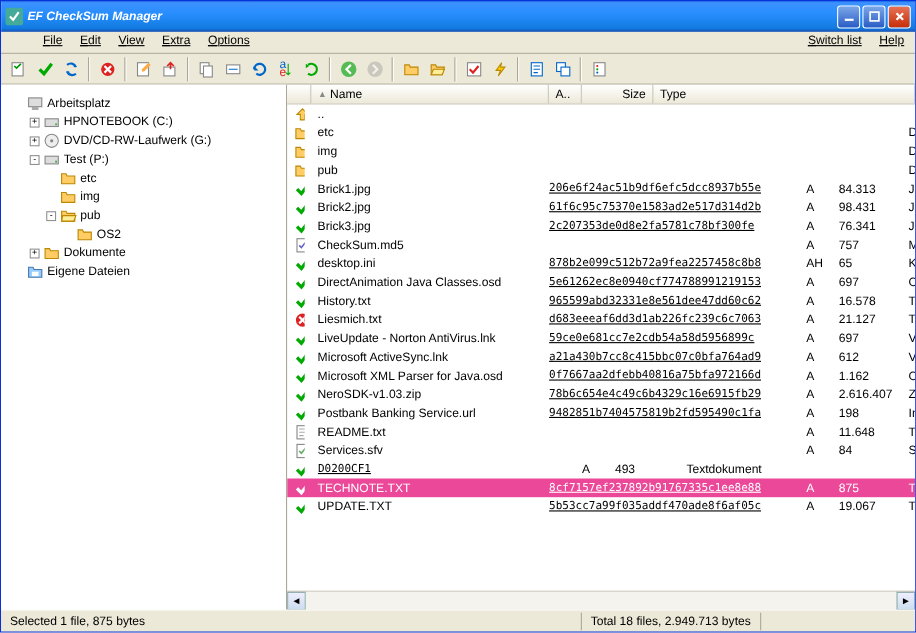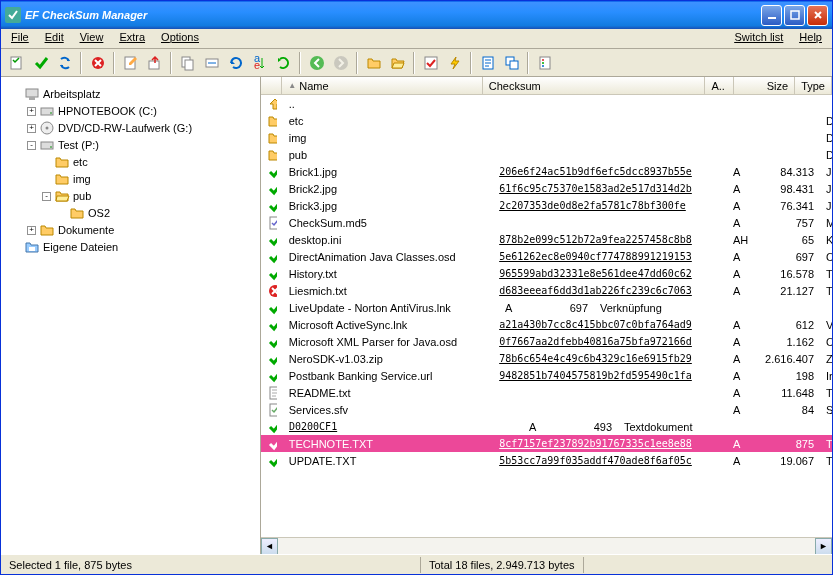--- a/index.html
+++ b/index.html
@@ -4,21 +4,21 @@
 <style>
 * { margin: 0; padding: 0; box-sizing: border-box; font-family: Tahoma, Arial, sans-serif; font-size: 11px; }
 body { background: #ece9d8; width: 833px; height: 575px; overflow: hidden; border: 1px solid #0831d9; }
 .titlebar { height: 28px; background: linear-gradient(to bottom, #0058e6 0%, #3d91ff 5%, #288eff 40%, #127be0 88%, #1850b5 100%); display: flex; align-items: center; padding: 0 4px; color: #fff; font-weight: bold; font-size: 13px; }
 .titlebar .icon { width: 16px; height: 16px; margin-right: 4px; background: #4a9; border-radius: 2px; display: flex; align-items: center; justify-content: center; }
 .titlebar .title { flex: 1; font-style: italic; }
 .titlebar .winbtns { display: flex; gap: 2px; }
 .titlebar .winbtn { width: 21px; height: 21px; background: linear-gradient(to bottom, #7ba7e8, #2a5bc4); border: 1px solid #fff; border-radius: 3px; display: flex; align-items: center; justify-content: center; color: #fff; font-weight: bold; cursor: pointer; }
 .titlebar .winbtn.close { background: linear-gradient(to bottom, #e67356, #c72d08); }
 .menubar { height: 20px; background: #ece9d8; display: flex; padding: 0 2px; border-bottom: 1px solid #aca899; }
-.menubar .left { display: flex; }
+.menubar .left { display: flex; margin-left: 28px; }
 .menubar .right { margin-left: auto; display: flex; }
 .menubar .item { padding: 2px 8px; cursor: pointer; }
 .menubar .item span { text-decoration: underline; }
 .toolbar { height: 28px; background: #ece9d8; display: flex; align-items: center; padding: 2px 4px; gap: 1px; border-bottom: 1px solid #aca899; }
 .tbtn { width: 23px; height: 23px; display: flex; align-items: center; justify-content: center; border: 1px solid transparent; cursor: pointer; }
 .tbtn.disabled { opacity: 0.4; cursor: default; }
 .tsep { width: 2px; height: 22px; margin: 0 3px; border-left: 1px solid #aca899; border-right: 1px solid #fff; }
 .content { display: flex; height: 477px; background: #fff; }
 .treepane { width: 260px; border-right: 1px solid #aca899; overflow: auto; background: #fff; padding: 8px; }
 .tree-node { display: flex; align-items: center; height: 16px; margin: 1px 0; cursor: pointer; white-space: nowrap; }
@@ -35,28 +35,28 @@
 .col-size { width: 65px; text-align: right; justify-content: flex-end; }
 .col-type { flex: 1; }
 .list-body { flex: 1; overflow: auto; }
 .list-row { display: flex; height: 17px; align-items: center; cursor: pointer; }
 .list-row.selected { background: #ec4899; color: #fff; }
 .list-row .cell { padding: 1px 6px; overflow: hidden; white-space: nowrap; text-overflow: ellipsis; }
 .cell-icon { width: 22px; display: flex; align-items: center; justify-content: center; padding: 0 3px; }
 .cell-name { width: 216px; }
 .cell-checksum { width: 240px; font-family: monospace; font-size: 10px; text-decoration: underline; }
 .cell-attr { width: 30px; }
-.cell-size { width: 65px; text-align: right; }
+.cell-size { width: 65px; text-align: left; }
 .cell-type { flex: 1; }
 .hscroll { height: 17px; background: #f0f0e8; border-top: 1px solid #cbc7b8; display: flex; align-items: center; }
 .hscroll .arrow { width: 17px; height: 17px; background: linear-gradient(to bottom, #eef, #cde); border: 1px solid #8aa; display: flex; align-items: center; justify-content: center; font-size: 9px; }
 .hscroll .track { flex: 1; background: #f4f3ee; height: 17px; }
 .statusbar { height: 20px; background: #ece9d8; border-top: 1px solid #fff; display: flex; align-items: center; }
 .statusbar .panel { padding: 2px 8px; border-right: 1px solid #aca899; }
-.statusbar .panel:first-child { width: 420px; }
+.statusbar .panel:first-child { width: 528px; }
 svg { display: block; }
 </style>
 </head>
 <body>
 
 <div class="titlebar">
   <span class="icon">
       <svg width="12" height="12">
         <path d="M2 6 L5 9 L10 2" stroke="#fff" stroke-width="2" fill="none"></path>
       </svg>
@@ -325,21 +325,20 @@
         <span>Eigene Dateien</span>
       </div>
     </div>
   <div class="listpane">
     <div class="list-header">
       <div class="col col-icon"></div>
       <div class="col col-name">
           <span style="font-size:8px;margin-right:3px;color:#888">▲</span>
           <span>Name</span>
         </div>
-      <div class="col col-checksum">Checksum</div>
       <div class="col col-attr">A..</div>
       <div class="col col-size">Size</div>
       <div class="col col-type">Type</div>
     </div>
     <div class="list-body" id="listbody">
         <div class="list-row">
           <div class="cell cell-icon">
             <svg width="16" height="16">
               <path d="M8 3 L13 8 L10 8 L10 13 L6 13 L6 8 L3 8 Z" fill="#fc6" stroke="#b80"></path>
             </svg>
@@ -484,20 +483,21 @@
           <div class="cell cell-size">21.127</div>
           <div class="cell cell-type">Textdokument</div>
         </div>
         <div class="list-row">
           <div class="cell cell-icon">
             <svg width="16" height="16">
               <path d="M3 8 L7 12 L14 3" stroke="#0a0" stroke-width="3" fill="none"></path>
             </svg>
           </div>
           <div class="cell cell-name">LiveUpdate - Norton AntiVirus.lnk</div>
+          <div class="cell cell-checksum">59ce0e681cc7e2cdb54a58d5956899c</div>
           <div class="cell cell-attr">A</div>
           <div class="cell cell-size">697</div>
           <div class="cell cell-type">Verknüpfung</div>
         </div>
         <div class="list-row">
           <div class="cell cell-icon">
             <svg width="16" height="16">
               <path d="M3 8 L7 12 L14 3" stroke="#0a0" stroke-width="3" fill="none"></path>
             </svg>
           </div>

